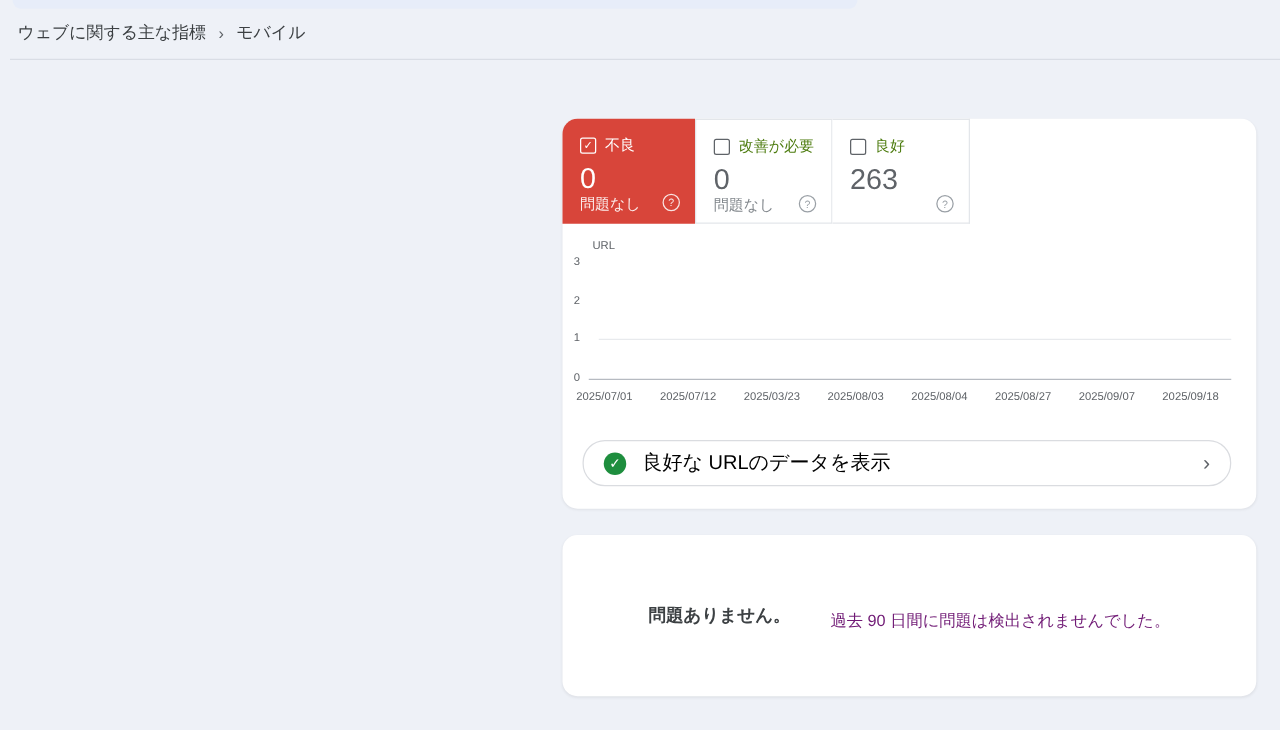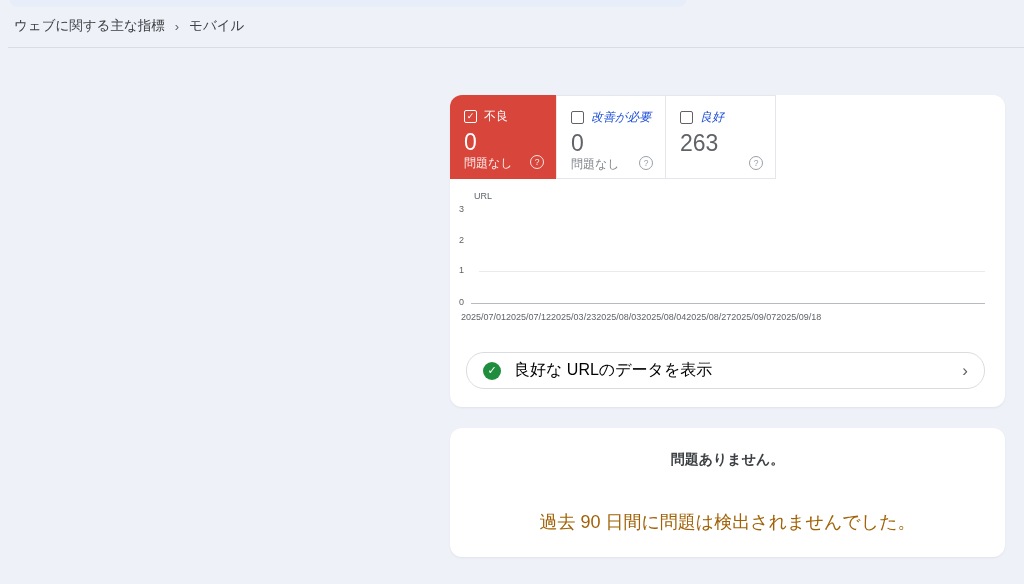--- a/index.html
+++ b/index.html
@@ -27,54 +27,54 @@
   .tabs{display:flex;height:84px;}
   .tab{box-sizing:border-box;padding:13px 12px 9px 14px;display:flex;flex-direction:column;}
   .tab-poor{width:106px;background:#d8453a;color:#fff;border-radius:12px 0 0 0;}
   .tab-ni{width:110px;background:#fff;border:1px solid #e3e6ea;}
   .tab-good{width:110px;background:#fff;border:1px solid #e3e6ea;border-left:none;}
   .tab-head{display:flex;align-items:center;gap:7px;font-size:12px;white-space:nowrap;}
   .cb{width:11px;height:11px;border:1px solid #5f6368;border-radius:2px;flex:0 0 auto;
      display:inline-flex;align-items:center;justify-content:center;font-size:9px;line-height:1;}
   .tab-poor .cb{border-color:#fff;color:#fff;}
   .tab-poor .tab-head{color:#fff;}
-  .tab-ni .tab-head,.tab-good .tab-head{color:#1d4ed8;font-style:italic;}
+  .tab-ni .tab-head,.tab-good .tab-head{color:#4d7c0f;}
   .tab-value{font-size:23px;font-weight:400;margin-top:5px;color:#5f6368;line-height:1.1;}
   .tab-poor .tab-value{color:#fff;}
   .tab-foot{display:flex;justify-content:space-between;flex:1;
      font-size:12px;color:#80868b;}
   .tab-poor .tab-foot{color:rgba(255,255,255,.9);}
   .help{width:12px;height:12px;border:1px solid #9aa0a6;border-radius:50%;color:#9aa0a6;
      font-size:8.5px;display:inline-flex;align-items:center;justify-content:center;line-height:1;}
   .tab-poor .help{border-color:rgba(255,255,255,.85);color:rgba(255,255,255,.9);}
 
   
   .chart{position:absolute;left:7px;right:20px;top:96px;height:138px;font-size:9px;color:#5f6368;}
   .chart .ylabel{position:absolute;left:0;top:0;padding-left:17px;}
   .ytick{position:absolute;left:2px;width:10px;}
   .yt3{top:13px;} .yt2{top:44px;} .yt1{top:74px;} .yt0{top:106px;}
   .grid1{position:absolute;left:22px;right:0;top:80px;height:1px;background:#e8eaed;}
   .grid0{position:absolute;left:14px;right:0;top:112px;height:1px;background:#b6bac1;}
   .xlabels{position:absolute;left:4px;right:10px;top:121px;display:flex;
-     justify-content:flex-start;color:#5f6368;}
+     justify-content:space-between;color:#5f6368;}
 
   
   .show-btn{position:absolute;left:16px;right:20px;top:257px;height:37px;box-sizing:border-box;
      border:1px solid #dadce0;border-radius:18px;background:#fff;display:flex;
      align-items:center;padding:0 16px;cursor:pointer;}
   .good-circle{width:18px;height:18px;border-radius:50%;background:#1e8e3e;color:#fff;
      display:inline-flex;align-items:center;justify-content:center;font-size:11px;flex:0 0 auto;}
   .show-btn .lbl{margin-left:13px;font-size:16px;color:#000000;}
   .show-btn .chev{margin-left:auto;color:#5f6368;font-size:17px;line-height:1;}
 
   
-  .card2{margin-top:21px;height:129px;display:flex;flex-direction:column;
+  .card2{margin-top:21px;height:129px;display:flex;
      align-items:center;justify-content:center;gap:32px;}
   .es-title{font-size:14px;font-weight:700;color:#3c4043;}
-  .es-sub{font-size:18px;color:#a16207;margin-top:9px;}
+  .es-sub{font-size:13px;color:#701a75;margin-top:9px;}
 </style>
 </head>
 <body>
 
 <div class="topbar-strip"></div>
 
 <div class="breadcrumb">
   <span>ウェブに関する主な指標</span>
   <span class="sep">›</span>
   <span>モバイル</span>

